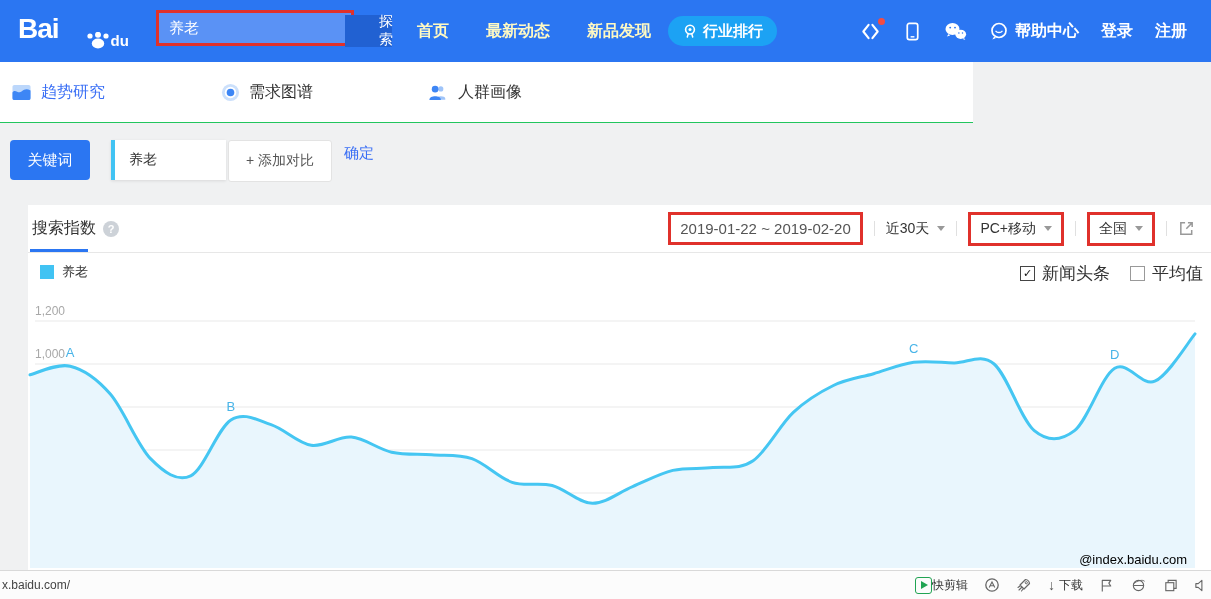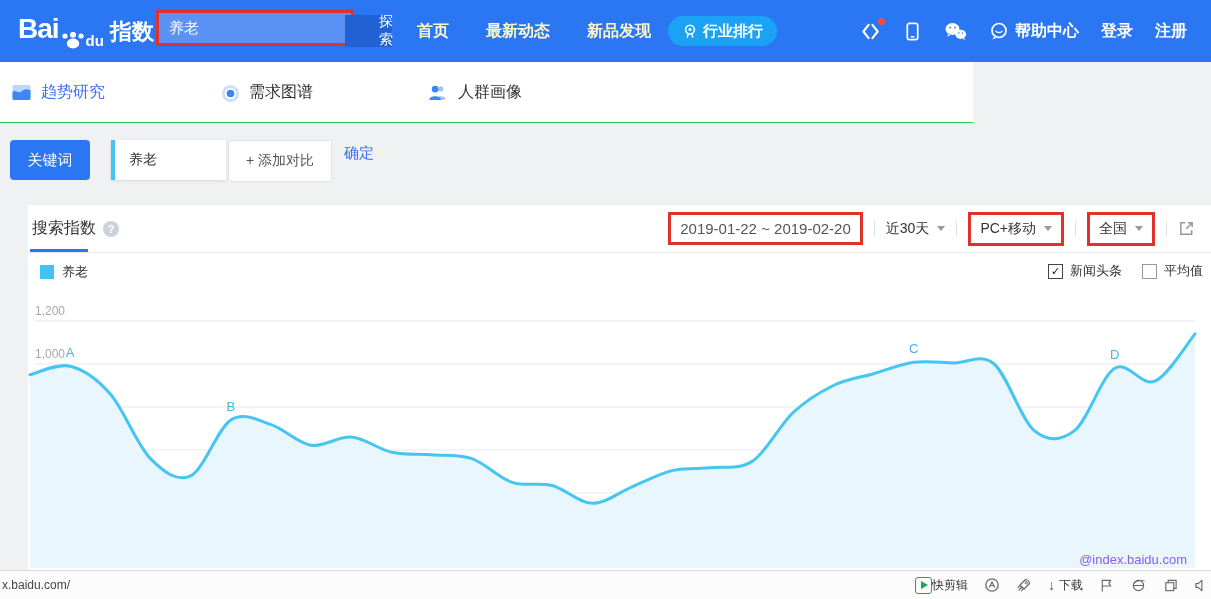--- a/index.html
+++ b/index.html
@@ -3,21 +3,21 @@
 <meta charset="utf-8">
 <style>
   html,body{margin:0;padding:0;}
   body{
     width:1211px;height:599px;position:relative;overflow:hidden;
     background:#f0f1f2;font-family:"Liberation Sans","DejaVu Sans",sans-serif;
     -webkit-font-smoothing:antialiased;color:#333;
   }
   
   .topbar{position:absolute;left:0;top:0;width:1211px;height:62px;background:#2b76f2;}
-  .logo{position:absolute;left:18px;top:9px;display:flex;align-items:flex-end;color:#fff;}
+  .logo{position:absolute;left:18px;top:9px;display:flex;align-items:flex-end;color:#fff;gap:25px;}
   .logo-bai{font-size:28px;font-weight:bold;letter-spacing:-1px;line-height:40px;}
   .logo-mid{display:flex;flex-direction:row;align-items:center;margin:0 1px;}
   .logo-du{font-size:15px;font-weight:bold;line-height:13px;}
   .logo-suffix{font-size:22px;font-weight:bold;margin-left:5px;line-height:34px;}
   .search-wrap{position:absolute;left:156px;top:10px;border:3px solid #e0312b;display:flex;}
   .search-input{
     width:172px;height:30px;border:0;outline:none;background:#5a92f5;color:#fff;
     font-size:15px;padding:0 10px;font-family:inherit;
   }
   .explore-btn{
@@ -34,21 +34,21 @@
   .tr-icon{position:relative;display:flex;align-items:center;cursor:pointer;}
   .red-dot{position:absolute;right:-4px;top:-3px;width:7px;height:7px;border-radius:50%;background:#f34c43;}
   .help-group{display:flex;align-items:center;gap:6px;cursor:pointer;}
   .tr-label{font-size:16px;font-weight:bold;white-space:nowrap;}
   
   .subnav{position:absolute;left:0;top:62px;width:973px;height:60px;background:#fff;
     display:flex;align-items:center;border-bottom:1px solid #22c55e;}
   .subnav-item{display:flex;align-items:center;gap:9px;font-size:16px;cursor:pointer;}
   .subnav-item .lbl{color:#333;}
   .subnav-item.active .lbl{color:#3a6ff5;}
-  .sn1{margin-left:11px;} .sn2{margin-left:116px;align-items:flex-end;} .sn3{margin-left:113px;}
+  .sn1{margin-left:11px;} .sn2{margin-left:116px;} .sn3{margin-left:113px;}
   
   .filterbar{position:absolute;left:0;top:122px;width:1211px;height:83px;}
   .kw-btn{position:absolute;left:10px;top:18px;width:80px;height:40px;background:#2b76f2;color:#fff;
     font-size:15px;border:0;border-radius:4px;display:flex;align-items:center;justify-content:center;cursor:pointer;font-family:inherit;}
   .kw-chip{position:absolute;left:111px;top:18px;width:97px;height:40px;background:#fff;
     border-left:4px solid #41c3f3;box-shadow:0 1px 3px rgba(0,0,0,.10);display:flex;align-items:center;
     padding-left:14px;font-size:14px;color:#333;cursor:text;}
   .add-cmp{position:absolute;left:228px;top:18px;width:102px;height:40px;background:#fff;border:1px solid #e3e3e3;
     border-radius:3px;display:flex;align-items:center;justify-content:center;font-size:14px;color:#555;cursor:pointer;}
   .confirm{position:absolute;left:344px;top:22px;color:#3a6ff5;font-size:15px;cursor:pointer;}
@@ -64,27 +64,27 @@
   .redbox{border:3px solid #e0312b;display:flex;align-items:center;gap:8px;padding:5px 9px;cursor:pointer;}
   .date-text{font-size:15px;color:#555;white-space:nowrap;}
   .dd{display:flex;align-items:center;gap:8px;font-size:14px;color:#333;cursor:pointer;white-space:nowrap;}
   .caret{width:0;height:0;border-left:4px solid transparent;border-right:4px solid transparent;border-top:5px solid #999;}
   .vsep{width:1px;height:15px;background:#e0e0e0;}
   
   .legend{position:absolute;left:12px;top:263px;display:flex;align-items:center;gap:8px;cursor:pointer;}
   .swatch{width:14px;height:14px;background:#41c3f3;}
   .legend .lbl{font-size:13px;color:#333;}
   .cb-group{position:absolute;right:8px;top:262px;display:flex;align-items:center;gap:20px;}
-  .cb-item{display:flex;align-items:center;gap:7px;font-size:13px;color:#333;cursor:pointer;}
+  .cb-item{display:flex;align-items:center;gap:7px;font-size:17px;color:#333;cursor:pointer;}
   .cb-box{width:13px;height:13px;border:1px solid #999;background:#fff;display:flex;align-items:center;justify-content:center;}
   .cb-box.checked{border-color:#444;}
   .cb-box.checked::after{content:"\2713";font-size:11px;color:#111;line-height:1;}
   
   .chart{position:absolute;left:0;top:300px;width:1183px;height:268px;}
-  .watermark{position:absolute;right:24px;top:552px;font-size:13px;color:#8b5cf6;margin-left:20px;}
+  .watermark{position:absolute;right:24px;top:552px;font-size:13px;color:#000000;margin-left:20px;}
   
   .card .legend{top:58px;} .card .cb-group{top:57px;} .card .chart{top:95px;} .card .watermark{top:347px;}
   
   .statusbar{position:absolute;left:0;top:570px;width:1211px;height:29px;background:#fcfcfc;
     border-top:1px solid #d9d9d9;display:flex;align-items:center;justify-content:space-between;box-sizing:border-box;text-align:center;}
   .status-url{font-size:12px;color:#444;padding-left:2px;}
   .status-icons{display:flex;align-items:center;gap:16px;padding-right:4px;color:#555;}
   .qc{display:flex;align-items:center;cursor:pointer;}
   .qc-box{width:15px;height:15px;border:1px solid #21a453;border-radius:3px;display:flex;align-items:center;justify-content:center;}
   .qc-play{width:0;height:0;border-top:4px solid transparent;border-bottom:4px solid transparent;border-left:7px solid #21a453;margin-left:1px;}

